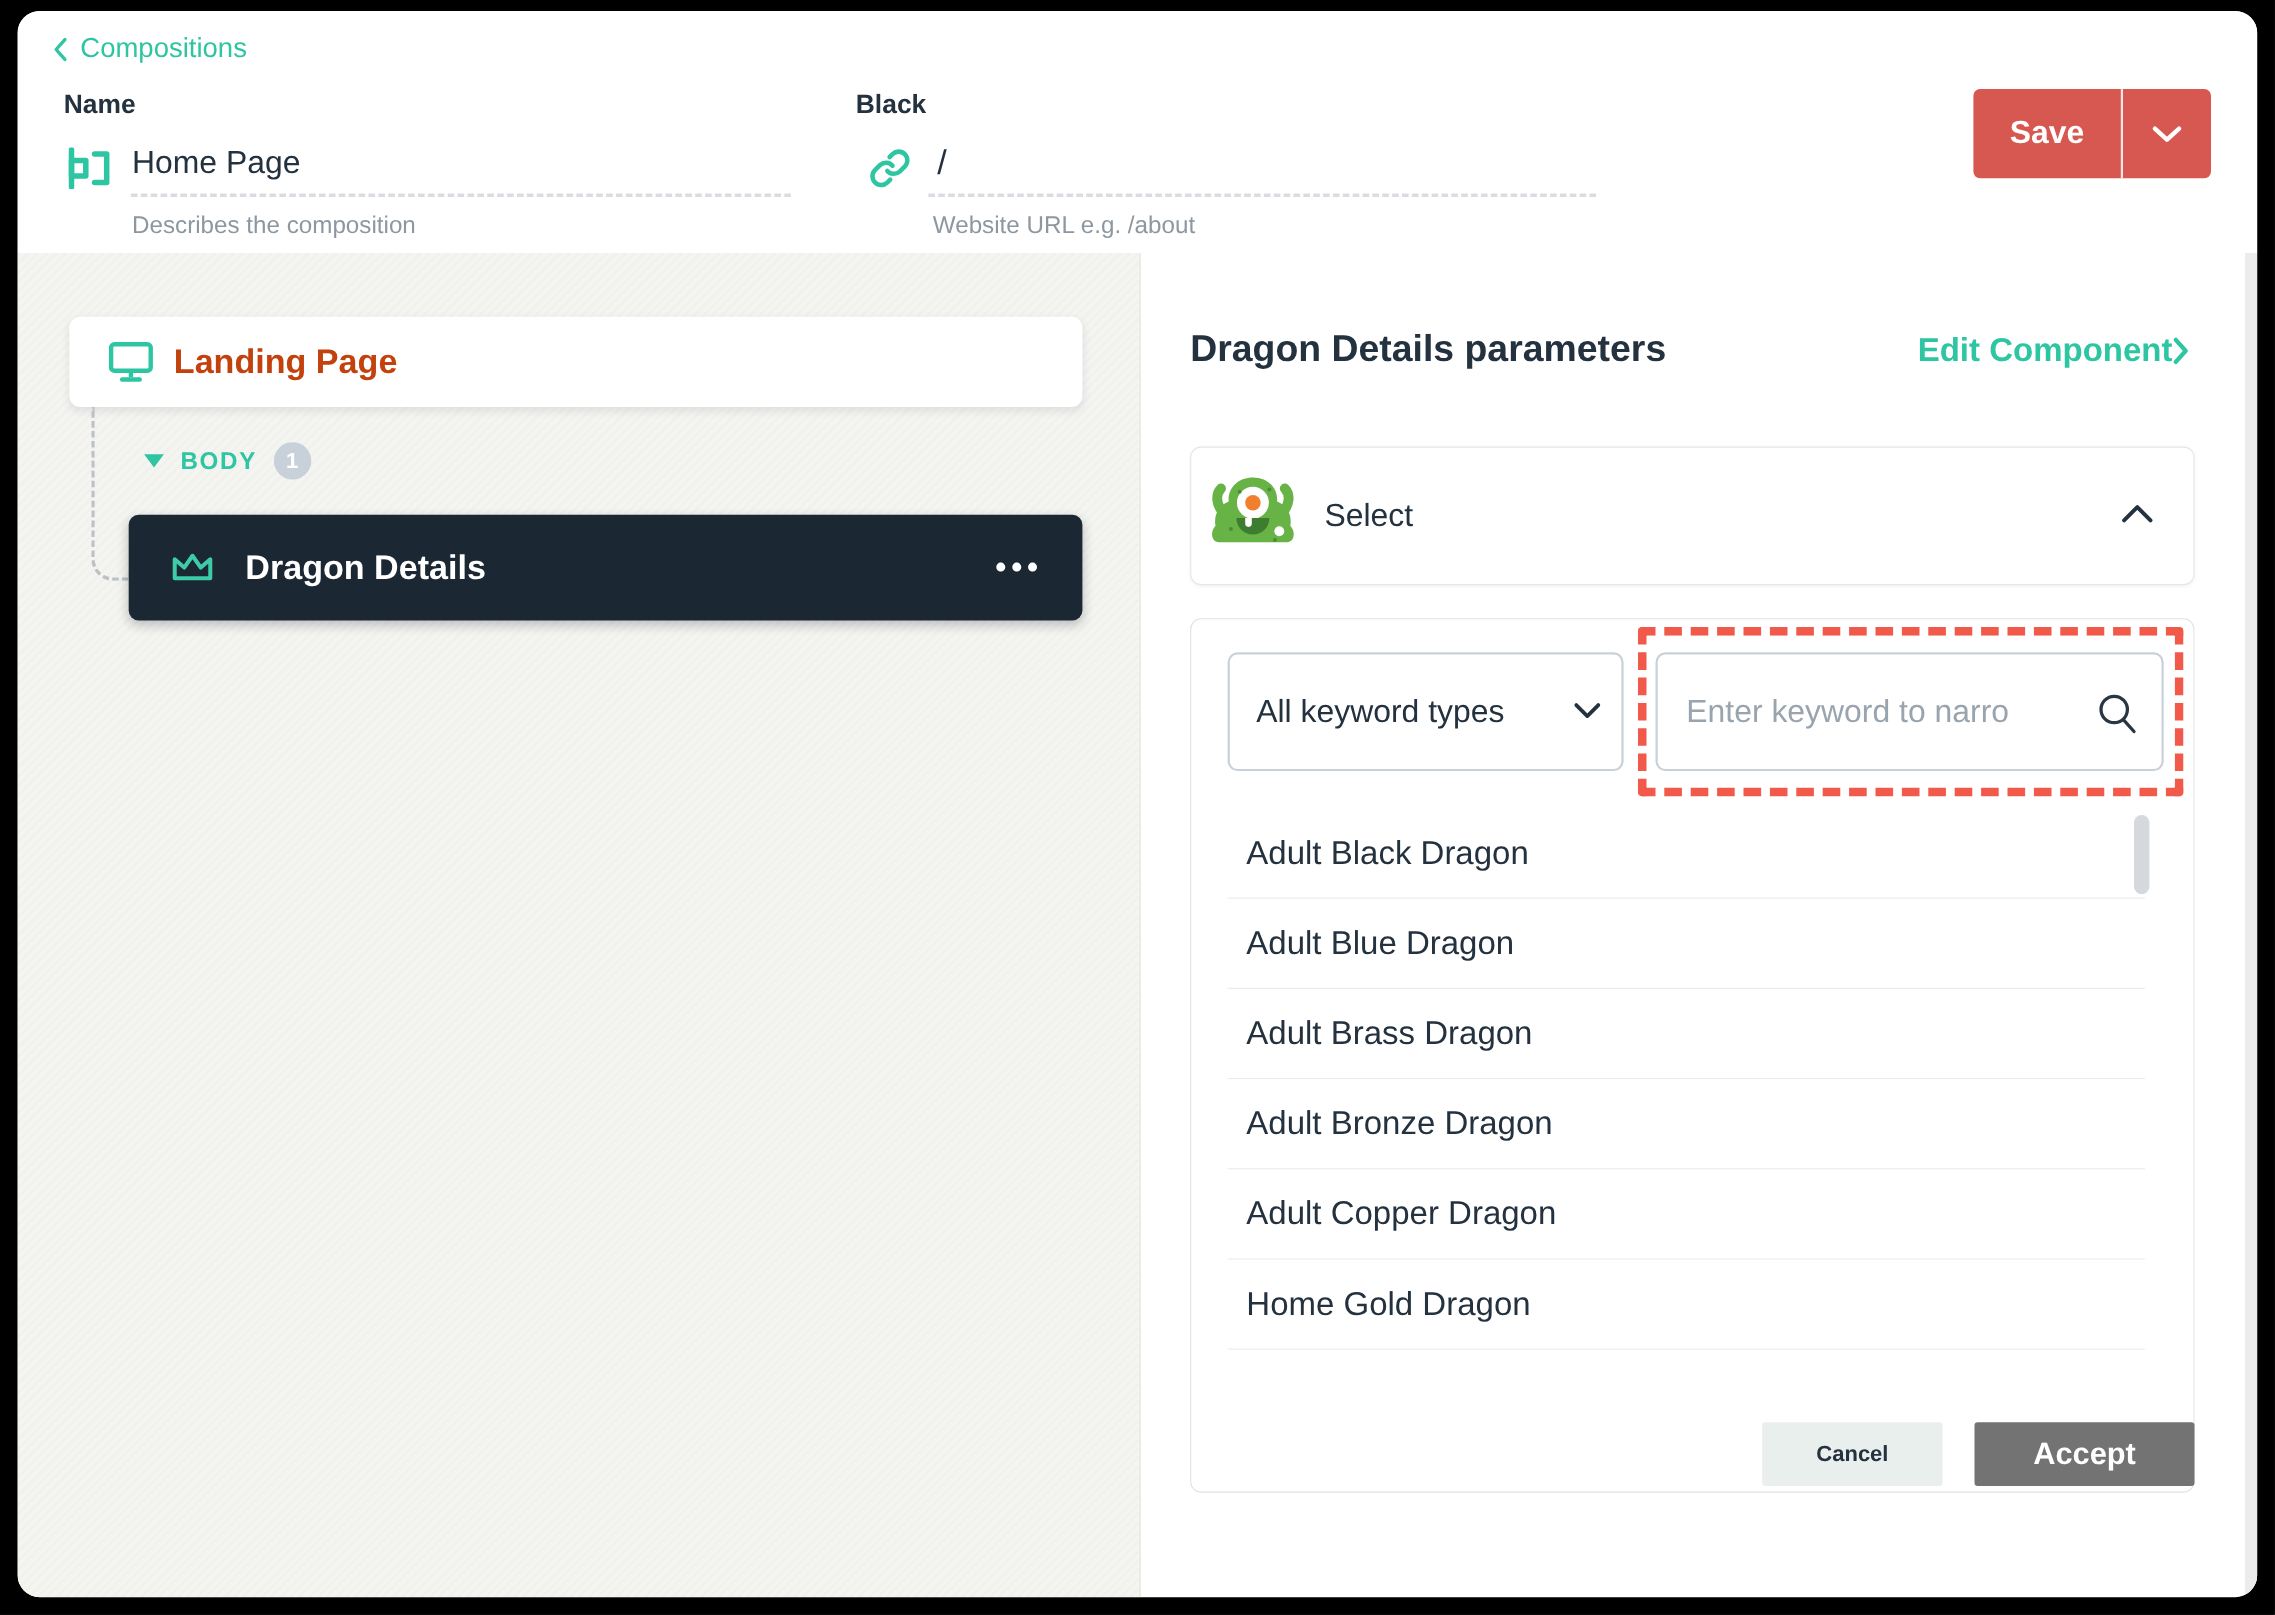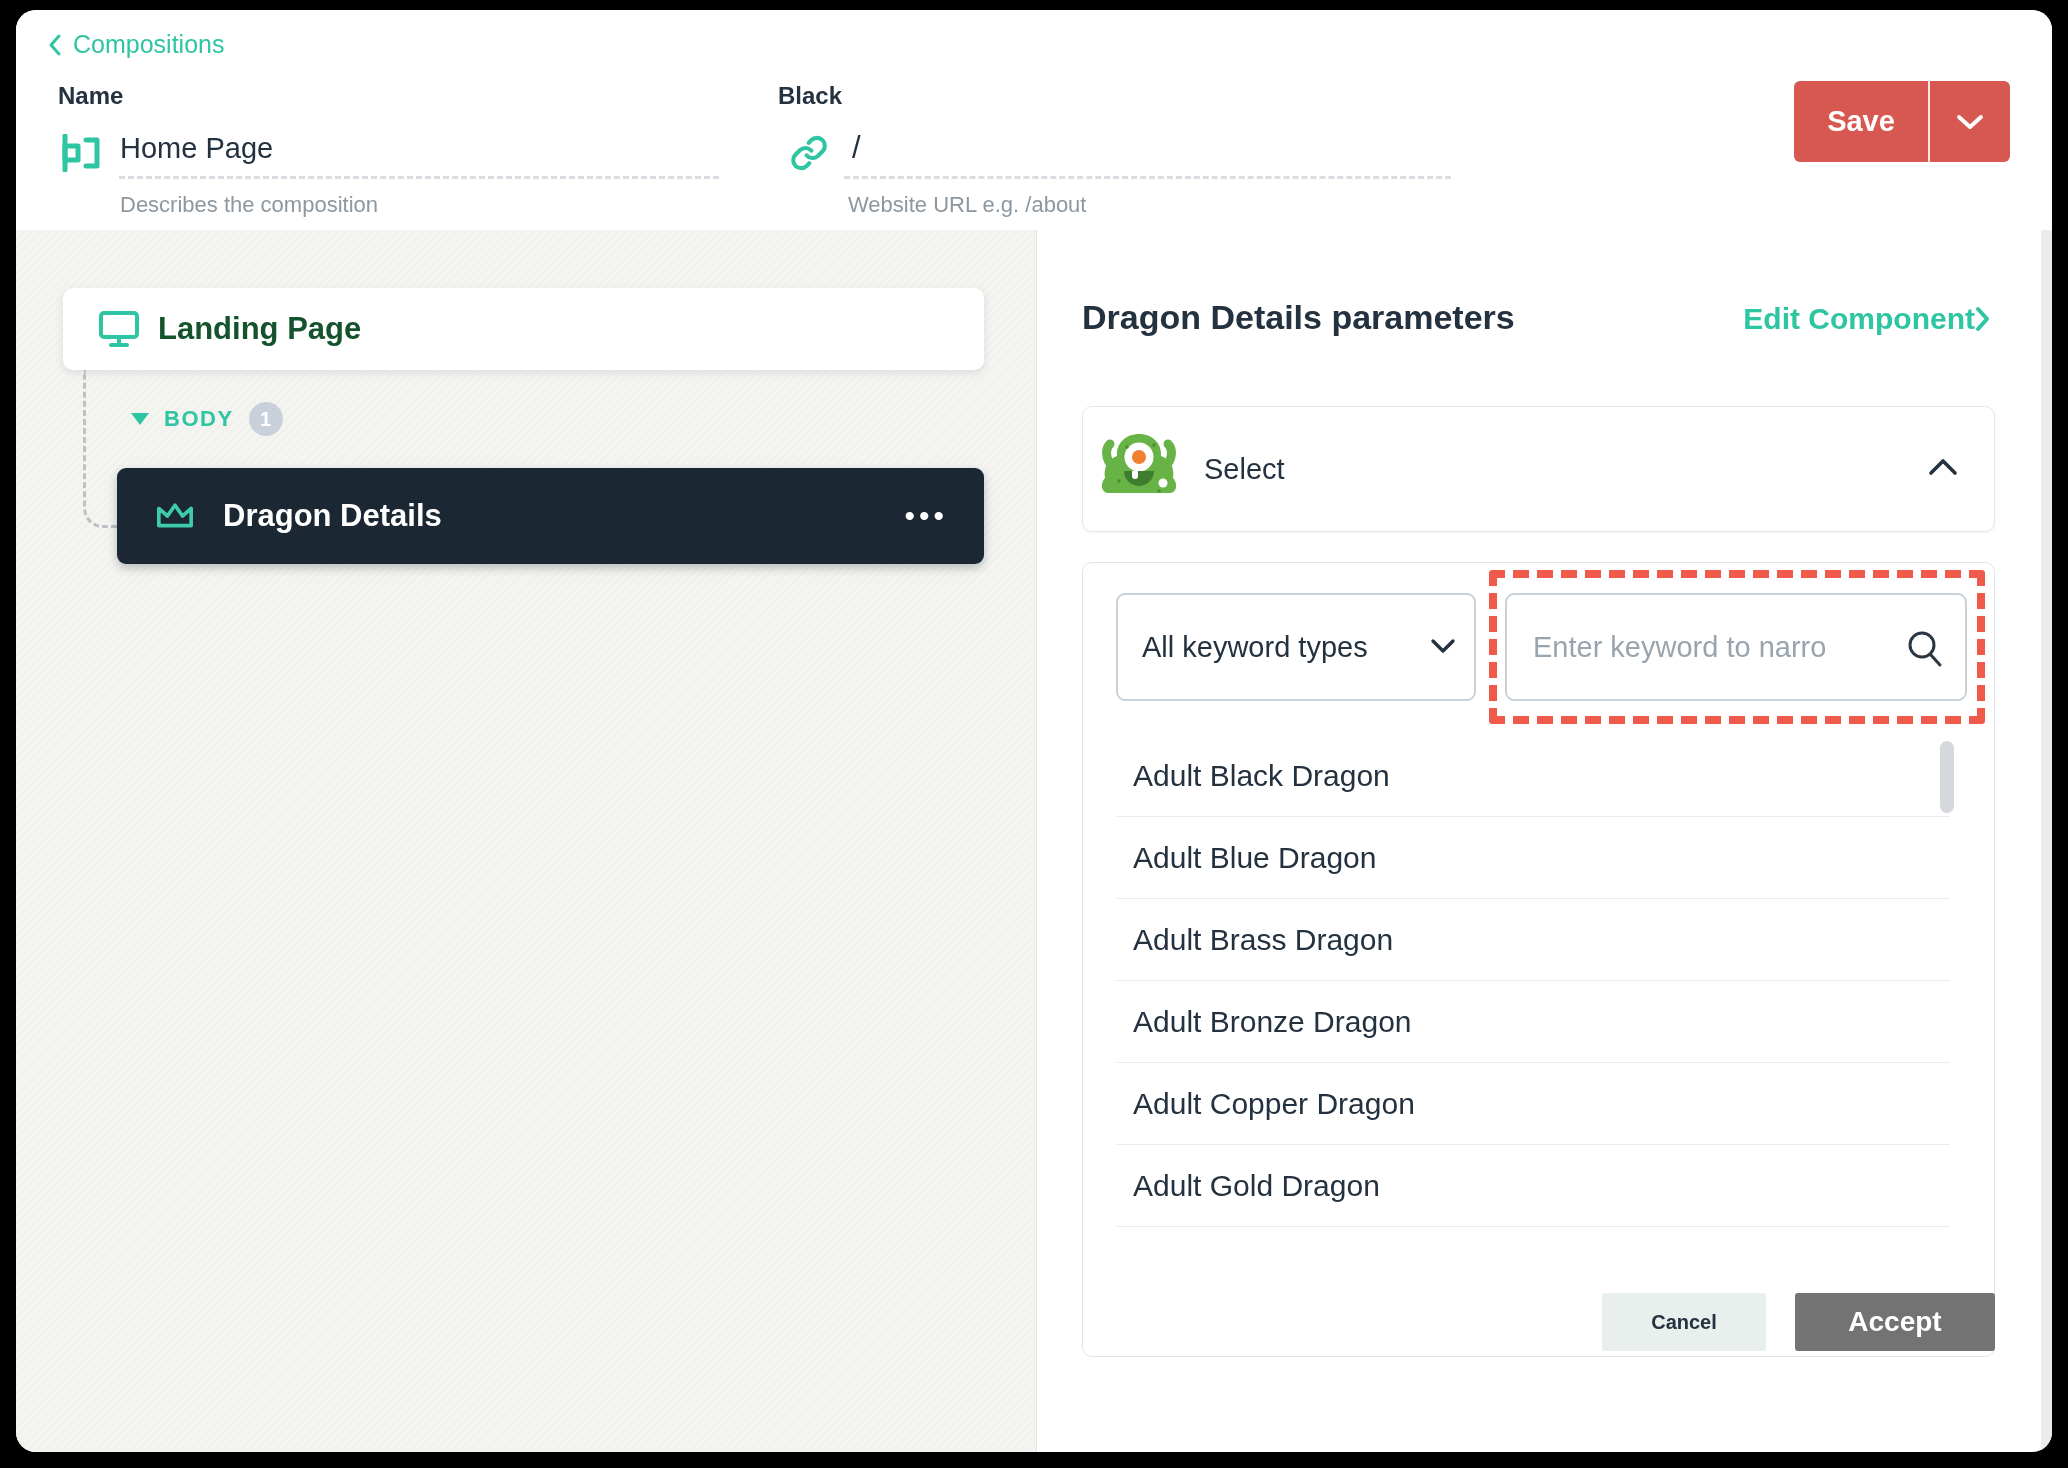--- a/index.html
+++ b/index.html
@@ -20,21 +20,21 @@
   .save-main { width:134px; display:flex; align-items:center; justify-content:center; font-size:29px; font-weight:700; }
   .save-sep { width:2px; background:rgba(255,255,255,.85); margin:0; }
   .save-caret { flex:1; display:flex; align-items:center; justify-content:center; }
 
   
   .canvas { position:absolute; left:0; top:220px; width:1021px; height:1222px;
             background:#f4f4f1; border-right:1px solid #e4e4e2;
             background-image:repeating-linear-gradient(135deg, rgba(90,90,90,0.025) 0 2px, transparent 2px 6px); }
   .landing-card { position:absolute; left:47px; top:58px; width:921px; height:82px; background:#fff;
                   border-radius:10px; box-shadow:0 3px 8px rgba(30,45,60,.10); display:flex; align-items:center; padding-left:35px; gap:18px; cursor:pointer; }
-  .landing-card .label { font-size:31px; font-weight:700; color:#14532d; }
+  .landing-card .label { font-size:31px; font-weight:700; color:#c2410c; }
   .connector { position:absolute; left:67px; top:140px; width:34px; height:158px;
                border-left:3px dashed #bcc1c6; border-bottom:3px dashed #bcc1c6; border-bottom-left-radius:20px; }
   .body-row { position:absolute; left:115px; top:172px; display:flex; align-items:center; gap:15px; cursor:pointer; }
   .tri-down { width:0; height:0; border-left:9px solid transparent; border-right:9px solid transparent; border-top:12px solid #2ec5a2; }
   .body-label { font-size:22px; font-weight:700; color:#2ec5a2; letter-spacing:1.5px; }
   .count-badge { width:34px; height:34px; border-radius:50%; background:#c8d1d9; color:#fff;
                  font-size:20px; font-weight:700; display:flex; align-items:center; justify-content:center; }
   .dragon-card { position:absolute; left:101px; top:238px; width:867px; height:96px; background:#1b2733;
                  border-radius:9px; box-shadow:0 4px 10px rgba(20,30,40,.25); display:flex; align-items:center; padding:0 36px 0 38px; gap:28px; cursor:pointer; }
   .dragon-card .label { font-size:31px; font-weight:700; color:#fff; flex:1; }
@@ -220,21 +220,21 @@
     </div>
 
     <div class="red-box"></div>
 
     <div class="dragon-list">
       <div class="list-row">Adult Black Dragon</div>
       <div class="list-row">Adult Blue Dragon</div>
       <div class="list-row">Adult Brass Dragon</div>
       <div class="list-row">Adult Bronze Dragon</div>
       <div class="list-row">Adult Copper Dragon</div>
-      <div class="list-row">Adult Gold Dragon</div>
+      <div class="list-row">Home Gold Dragon</div>
     </div>
     <div class="list-thumb"></div>
 
     <div class="btn-row">
       <button class="cancel-btn">Cancel</button>
       <button class="accept-btn">Accept</button>
     </div>
   </div>
 
 </div>

